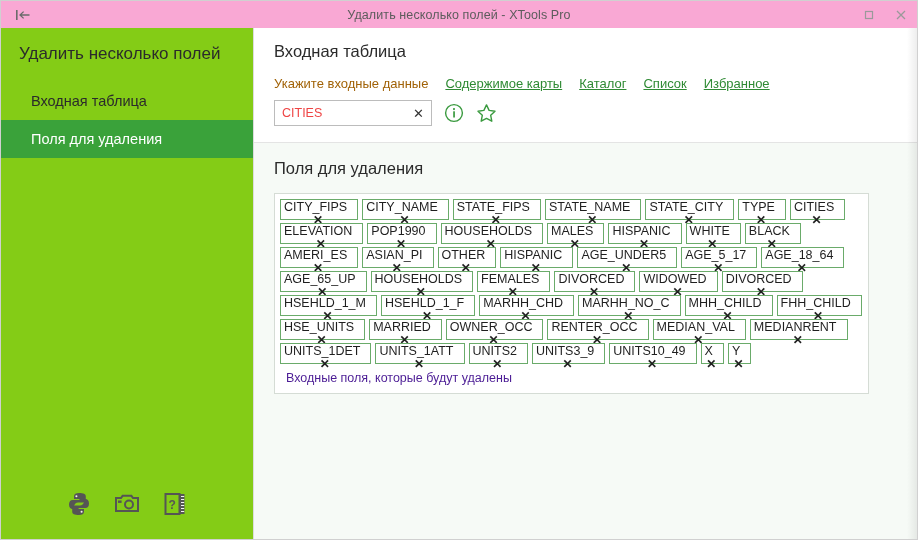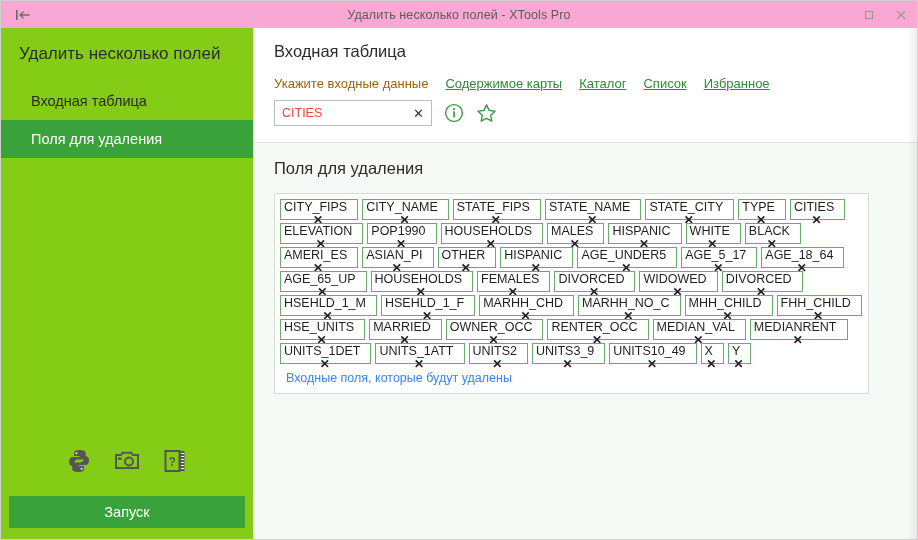--- a/index.html
+++ b/index.html
@@ -213,21 +213,21 @@
     color: #1f1f1f;
     line-height: 1;
     cursor: pointer;
   }
   .tag-placeholder {
     display: inline-flex;
     align-items: center;
     height: 21px;
     margin-left: 6px;
     font-size: 12.5px;
-    color: #3b82f6;
+    color: #4c1d95;
     white-space: nowrap;
   }
   .edge-shadow {
     position: absolute;
     top: 0; right: 0; bottom: 0;
     width: 10px;
     background: linear-gradient(to right, rgba(0,0,0,0) 0%, rgba(0,0,0,.07) 100%);
     pointer-events: none;
   }
 </style>
@@ -293,23 +293,20 @@
         <span>
           <svg width="26" height="26" viewBox="0 0 26 26">
             <rect x="3.5" y="3" width="14" height="20" fill="none" stroke="currentColor" stroke-width="2"></rect>
             <rect x="18" y="3" width="4.5" height="20" fill="currentColor"></rect>
             <path d="M19 5.5h3.2M19 8.5h3.2M19 11.5h3.2M19 14.5h3.2M19 17.5h3.2M19 20.5h3.2" stroke="#f2f2f2" stroke-width="1"></path>
             <text x="10.2" y="17.6" font-size="12" font-family="Liberation Sans, sans-serif" font-weight="bold" fill="currentColor" text-anchor="middle">?</text>
           </svg>
         </span>
       </div>
 
-      <div class="run-wrap">
-        <button class="run-btn">Запуск</button>
-      </div>
     </div>
 
     <div class="main">
 
       <div class="section sec-input">
         <div class="sec-title">Входная таблица</div>
 
         <div class="row-links">
           <span class="lbl-gray">Укажите входные данные</span>
           <span class="link-green">Содержимое карты</span>

